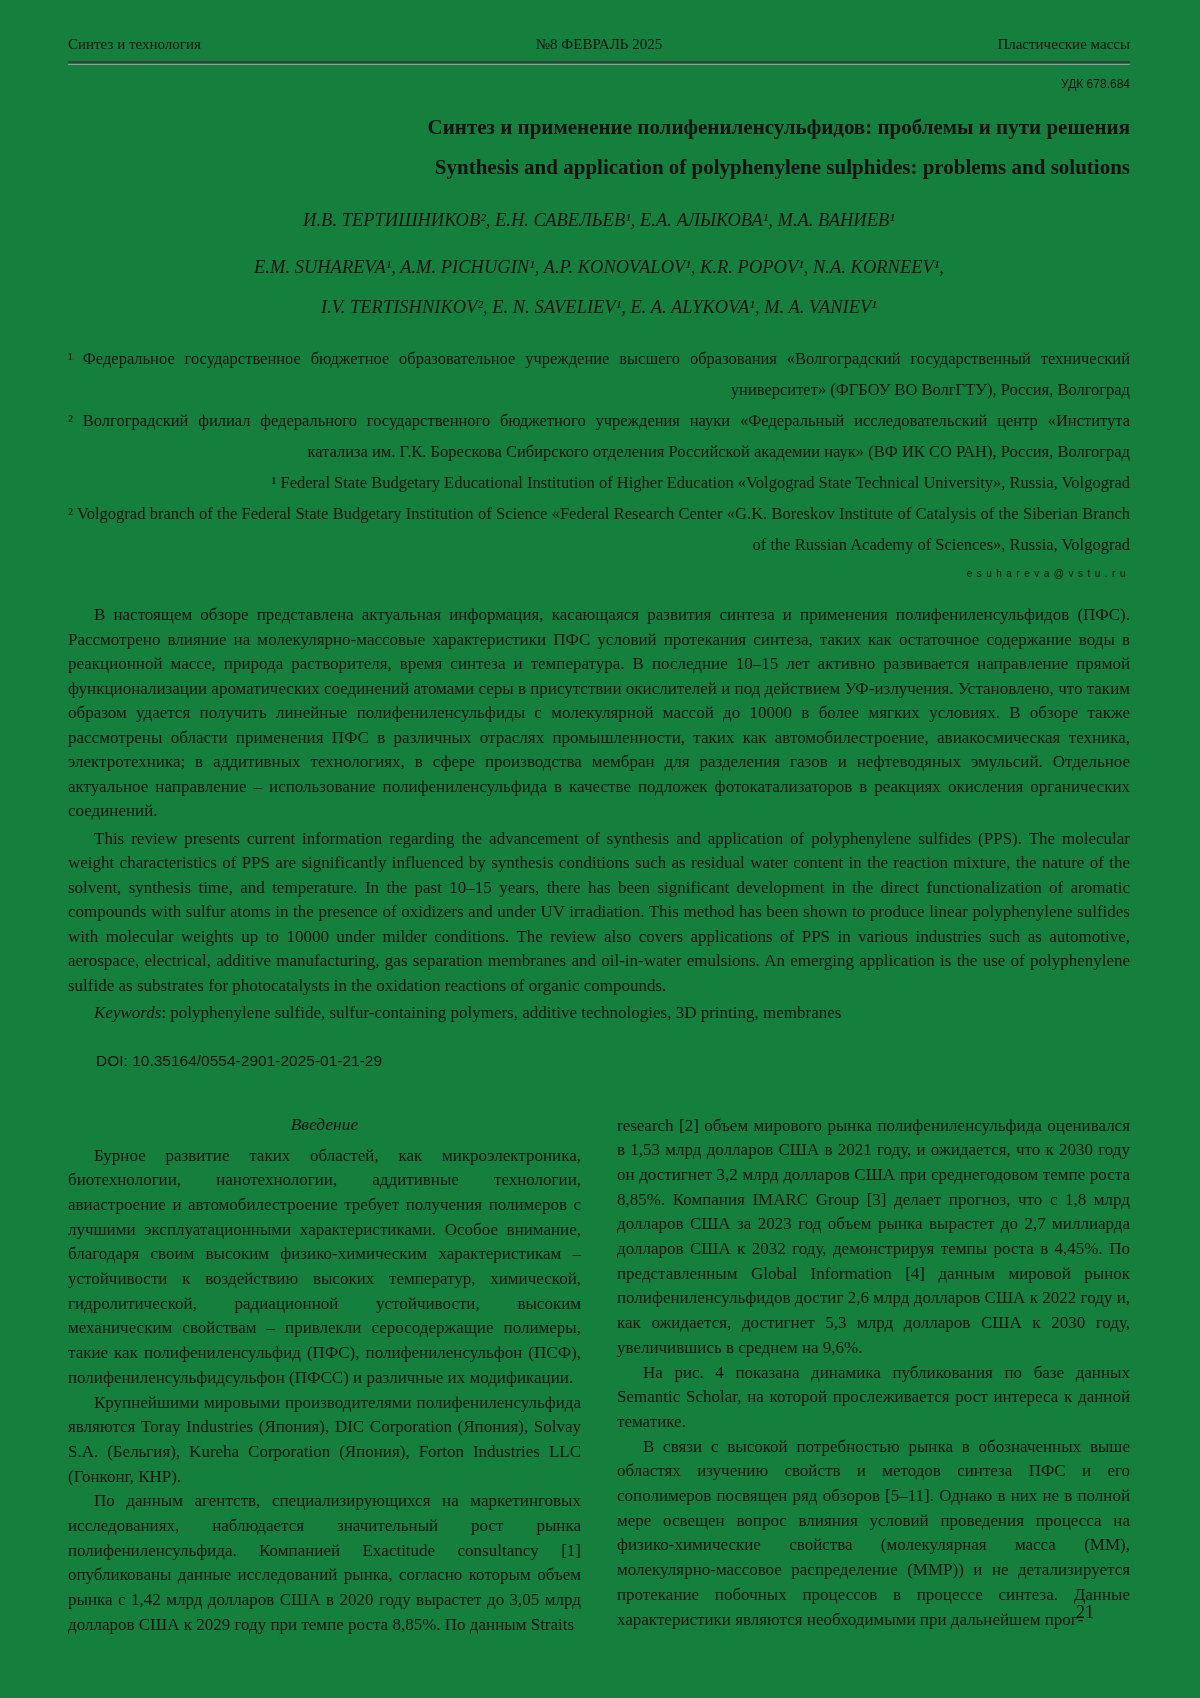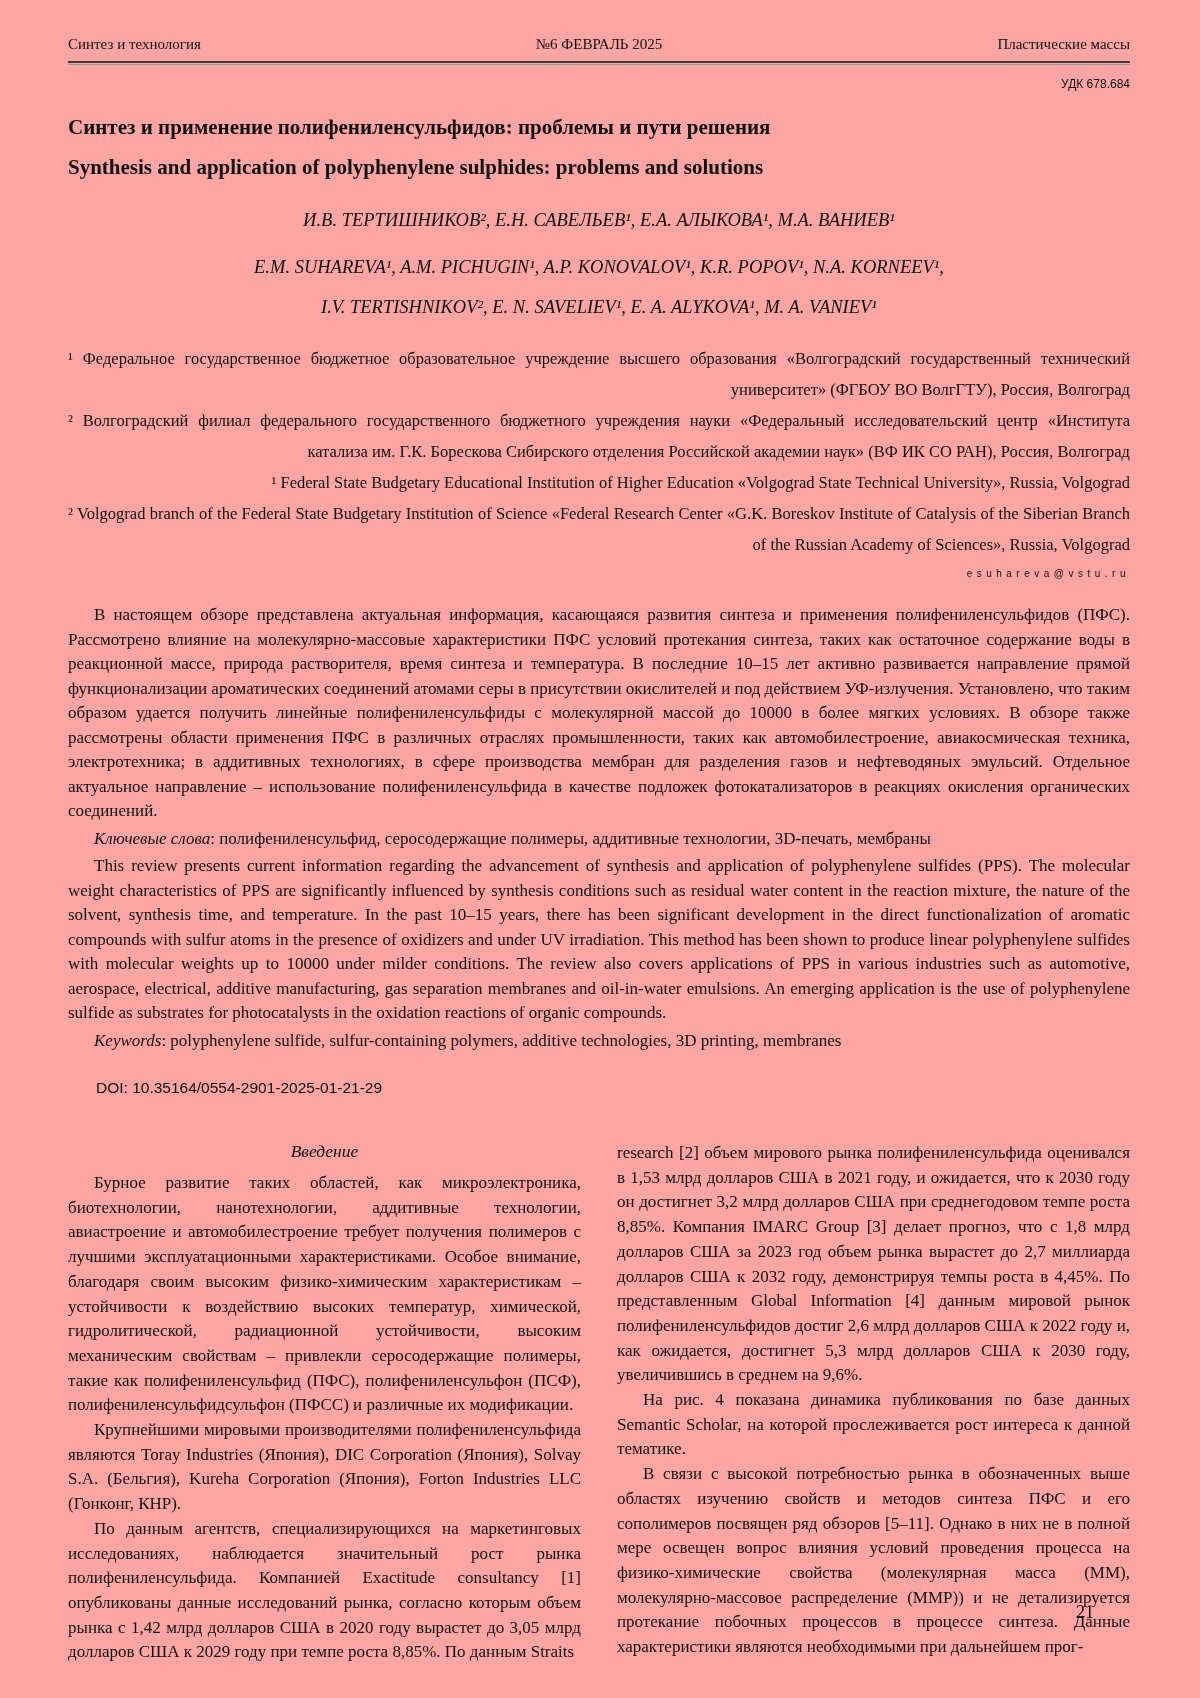--- a/index.html
+++ b/index.html
@@ -1,32 +1,32 @@
 <!DOCTYPE html>
 <html lang="ru"><head>
 <meta charset="utf-8">
 <style>
   html,body { margin:0; padding:0; background:#ffffff; }
   .page {
     position:relative;
     width:1200px; height:1698px;
     box-sizing:border-box;
     padding:34px 70px 0 68px;
-    background:#fca5a5;
+    background:#15803d;
     color:#111;
     font-family:"Liberation Serif", serif;
     overflow:hidden;
   }
   .running-head { display:flex; font-size:15px; line-height:20px; }
   .running-head .lft { flex:1; text-align:left; }
   .running-head .ctr { flex:1.2; text-align:center; }
   .running-head .rgt { flex:1; text-align:right; }
   .head-rule { margin-top:7px; height:1px; border-top:2.5px solid #3d3d3d; border-bottom:1px solid #9a9a9a; }
   .udk { margin-top:12px; text-align:right; font-family:"Liberation Sans", sans-serif; font-size:12px; }
-  .title { text-align:left; font-weight:bold; font-size:21px; margin:0; }
+  .title { text-align:right; font-weight:bold; font-size:21px; margin:0; }
   .title.ru { margin-top:24px; }
   .title.en { margin-top:15px; }
   .authors { margin-top:20px; }
   .authors p { margin:0; text-align:center; font-style:italic; font-size:18.5px; line-height:40px; }
   .authors p.en-first { margin-top:7px; }
   .affiliations { margin-top:16px; }
   .affiliations p { margin:0; font-size:16.5px; line-height:31px; text-align:justify; text-align-last:right; }
   .email { margin:8px 0 0; text-align:right; font-family:"Liberation Sans", sans-serif; font-size:10px; letter-spacing:4.5px; }
   .abstract { margin:24px 0 0; font-size:17px; line-height:24.5px; text-align:justify; text-indent:26px; }
   .abstract.en { margin-top:3px; }
@@ -40,21 +40,21 @@
   .body.indent { text-indent:26px; }
   .pageno { position:absolute; top:1602px; right:106px; font-size:18px; }
 </style>
 </head>
 <body>
 
 <div class="page">
 
   <div class="running-head">
     <span class="lft">Синтез и технология</span>
-    <span class="ctr">№6 ФЕВРАЛЬ 2025</span>
+    <span class="ctr">№8 ФЕВРАЛЬ 2025</span>
     <span class="rgt">Пластические массы</span>
   </div>
 
   <div class="head-rule"></div>
 
   <div class="udk">УДК 678.684</div>
 
   <h1 class="title ru">Синтез и применение полифениленсульфидов: проблемы и пути решения</h1>
   <h1 class="title en">Synthesis and application of polyphenylene sulphides: problems and solutions</h1>
 
@@ -68,21 +68,20 @@
     <p>¹ Федеральное государственное бюджетное образовательное учреждение высшего образования «Волгоградский государственный технический университет» (ФГБОУ ВО ВолгГТУ), Россия, Волгоград</p>
     <p>² Волгоградский филиал федерального государственного бюджетного учреждения науки «Федеральный исследовательский центр «Института катализа им. Г.К. Борескова Сибирского отделения Российской академии наук» (ВФ ИК СО РАН), Россия, Волгоград</p>
     <p>¹ Federal State Budgetary Educational Institution of Higher Education «Volgograd State Technical University», Russia, Volgograd</p>
     <p>² Volgograd branch of the Federal State Budgetary Institution of Science «Federal Research Center «G.K. Boreskov Institute of Catalysis of the Siberian Branch of the Russian Academy of Sciences», Russia, Volgograd</p>
   </div>
 
   <p class="email">esuhareva@vstu.ru</p>
 
   <p class="abstract ru">В настоящем обзоре представлена актуальная информация, касающаяся развития синтеза и применения полифениленсульфидов (ПФС). Рассмотрено влияние на молекулярно-массовые характеристики ПФС условий протекания синтеза, таких как остаточное содержание воды в реакционной массе, природа растворителя, время синтеза и температура. В последние 10–15 лет активно развивается направление прямой функционализации ароматических соединений атомами серы в присутствии окислителей и под действием УФ-излучения. Установлено, что таким образом удается получить линейные полифениленсульфиды с молекулярной массой до 10000 в более мягких условиях. В обзоре также рассмотрены области применения ПФС в различных отраслях промышленности, таких как автомобилестроение, авиакосмическая техника, электротехника; в аддитивных технологиях, в сфере производства мембран для разделения газов и нефтеводяных эмульсий. Отдельное актуальное направление – использование полифениленсульфида в качестве подложек фотокатализаторов в реакциях окисления органических соединений.</p>
 
-  <p class="kw"><span class="it">Ключевые слова</span><span>: полифениленсульфид, серосодержащие полимеры, аддитивные технологии, 3D-печать, мембраны</span></p>
 
   <p class="abstract en">This review presents current information regarding the advancement of synthesis and application of polyphenylene sulfides (PPS). The molecular weight characteristics of PPS are significantly influenced by synthesis conditions such as residual water content in the reaction mixture, the nature of the solvent, synthesis time, and temperature. In the past 10–15 years, there has been significant development in the direct functionalization of aromatic compounds with sulfur atoms in the presence of oxidizers and under UV irradiation. This method has been shown to produce linear polyphenylene sulfides with molecular weights up to 10000 under milder conditions. The review also covers applications of PPS in various industries such as automotive, aerospace, electrical, additive manufacturing, gas separation membranes and oil-in-water emulsions. An emerging application is the use of polyphenylene sulfide as substrates for photocatalysts in the oxidation reactions of organic compounds.</p>
 
   <p class="kw"><span class="it">Keywords</span><span>: polyphenylene sulfide, sulfur-containing polymers, additive technologies, 3D printing, membranes</span></p>
 
   <p class="doi">DOI: 10.35164/0554-2901-2025-01-21-29</p>
 
   <div class="columns">
     <div class="col">
       <p class="sec-heading">Введение</p>

